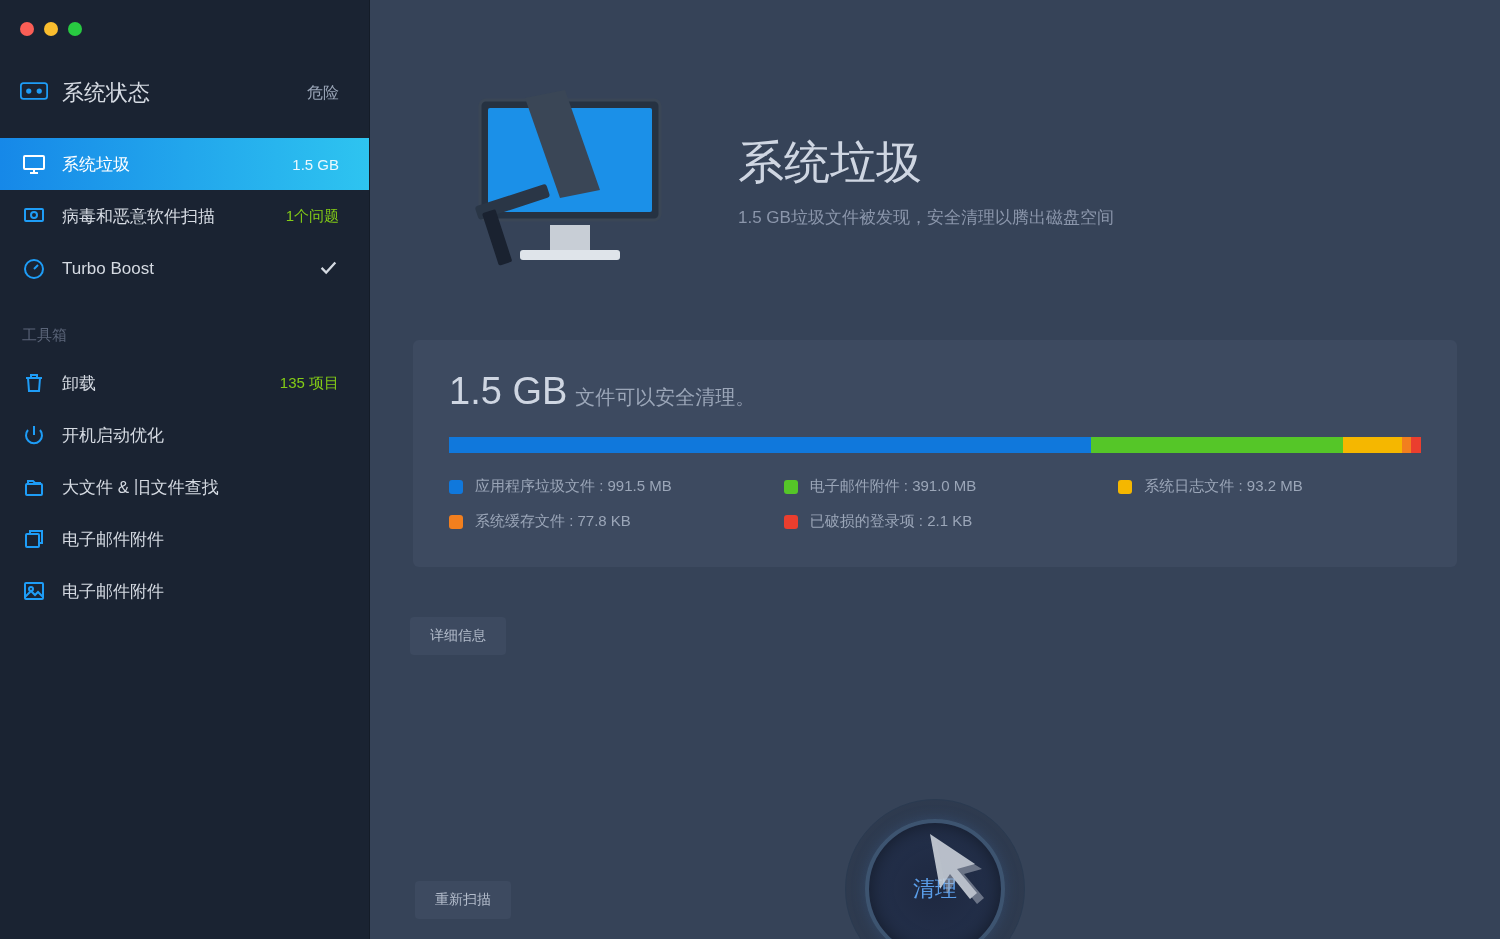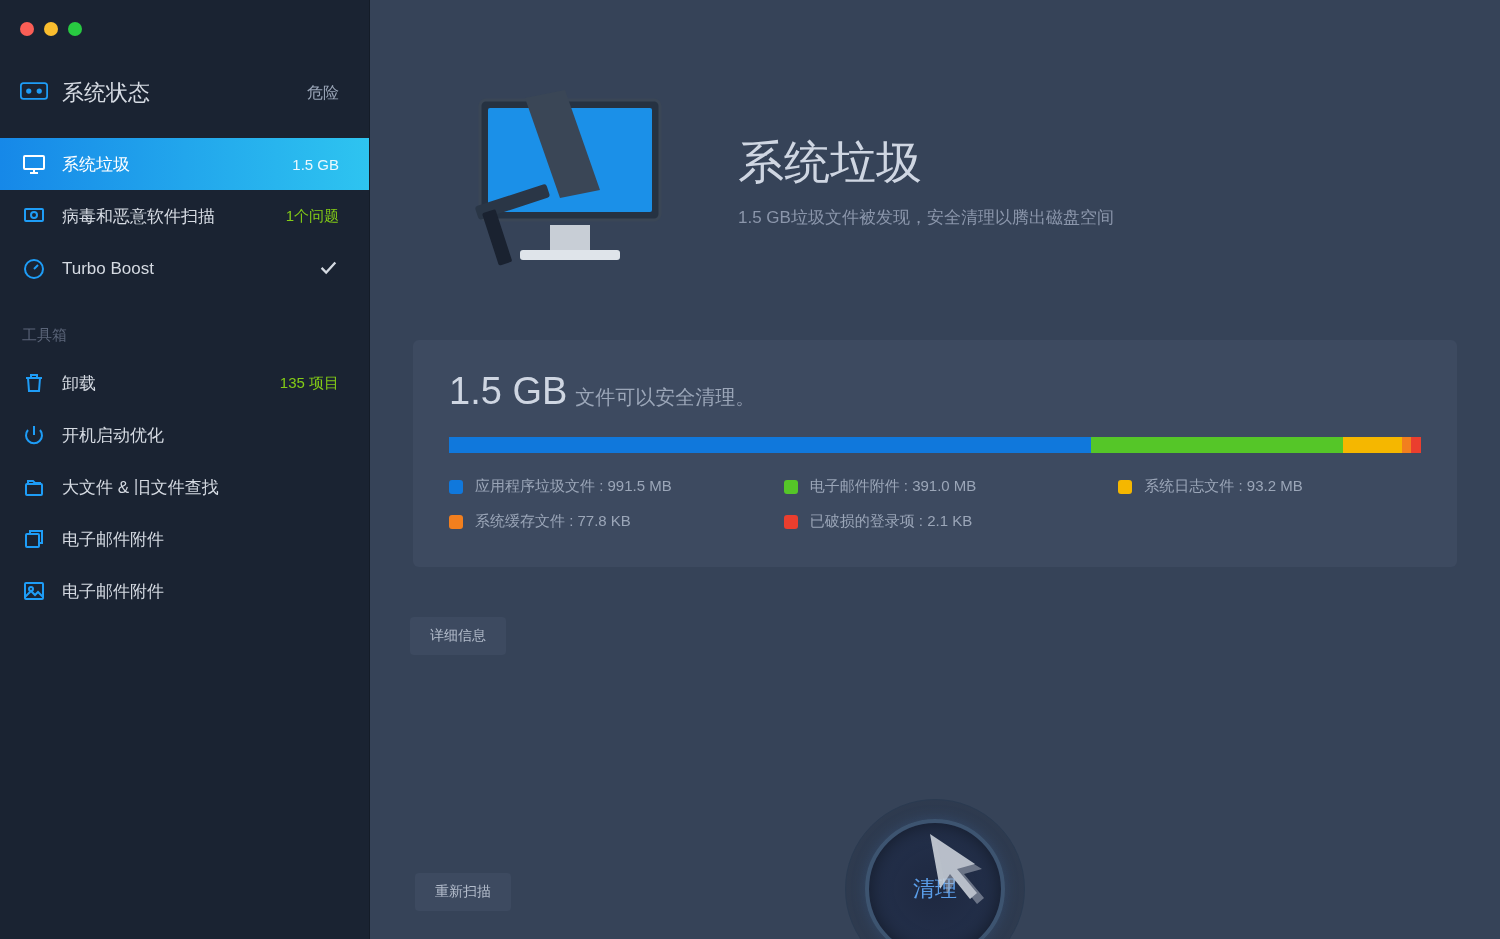--- a/index.html
+++ b/index.html
@@ -231,21 +231,21 @@
       color: #5a9de8;
       font-size: 22px;
       cursor: pointer;
       display: flex;
       align-items: center;
       justify-content: center;
       box-shadow: inset 0 0 20px rgba(0,0,0,0.5), 0 0 15px rgba(80,140,220,0.2);
     }
     .rescan-btn {
       position: absolute;
-      bottom: 28px;
+      bottom: 20px;
       left: 45px;
     }
     .cursor-arrow {
       position: absolute;
       bottom: 20px;
       left: 50%;
       margin-left: -10px;
       pointer-events: none;
     }
   </style>

